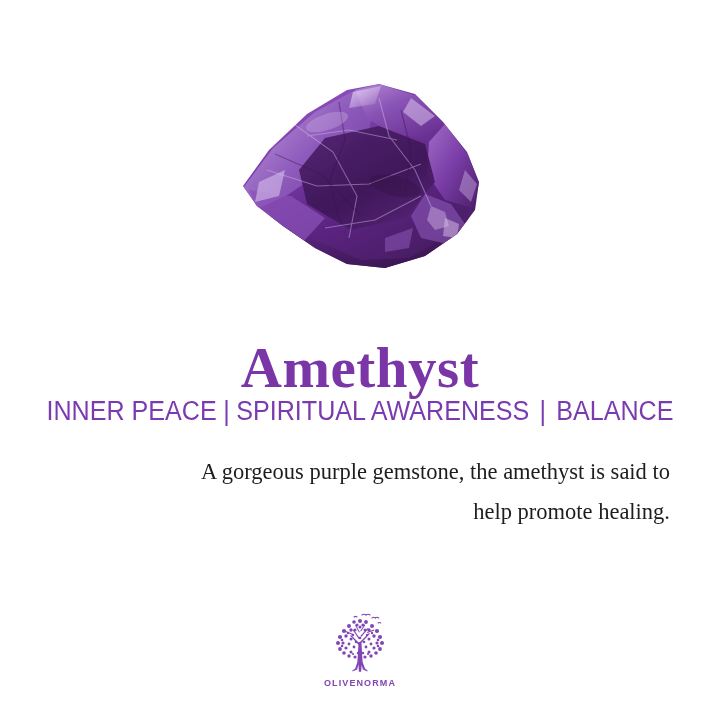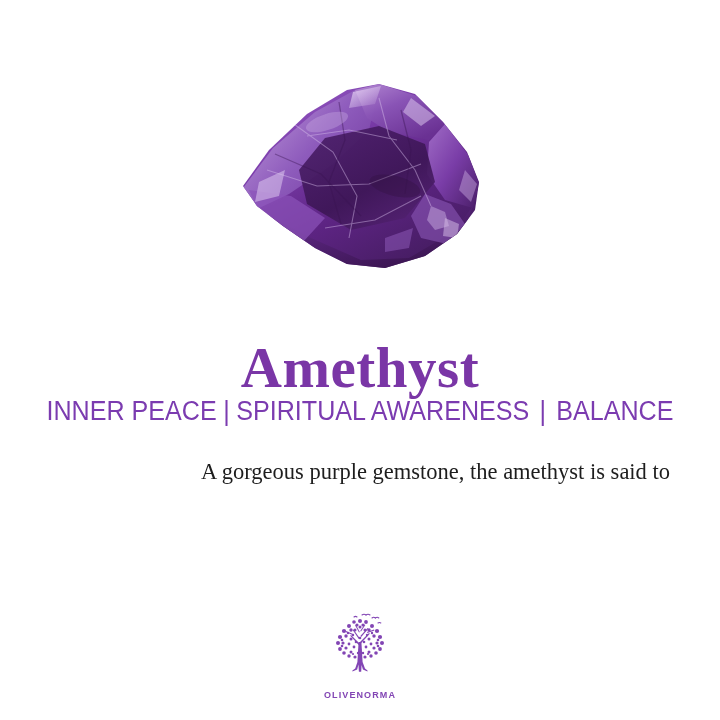--- a/index.html
+++ b/index.html
@@ -88,21 +88,21 @@
     position: absolute;
     left: 0;
     top: 612px;
     width: 720px;
     display: flex;
     flex-direction: column;
     align-items: center;
   }
   .logo-mark { display: block; }
   .logo-word {
-    margin-top: 14px;
+    margin-top: 2px;
     font-family: "Liberation Sans", sans-serif;
     font-size: 9px;
     font-weight: 700;
     letter-spacing: 1.1px;
     color: #8245b4;
   }
 </style>
 </head>
 <body>
 
@@ -197,20 +197,21 @@
   </div>
 
   <h1 class="title">Amethyst</h1>
 
   <div class="subtitle">
     <span>INNER PEACE</span><span class="sep">|</span><span>SPIRITUAL AWARENESS</span><span class="sep wide">|</span><span>BALANCE</span>
   </div>
 
   <div class="body-copy">
     <span class="line">A gorgeous purple gemstone, the amethyst is said to</span>
+    <span class="line">help promote healing.</span>
   </div>
 
   <div class="logo">
     <svg class="logo-mark" width="62" height="64" viewBox="0 0 62 64">
       <g fill="#8245b4">
 
         <path d="M29.6,30 L32.4,30 L33.6,50 L36,56.5 L38.5,58.6 L38.5,59.6
                  L33.9,57.6 L32.6,53 L32.2,59.8 L29.9,59.8 L29.4,52.6
                  L28.2,57.6 L23.4,59.6 L23.4,58.6 L26.2,56.4 L28.4,50 Z"></path>
 

